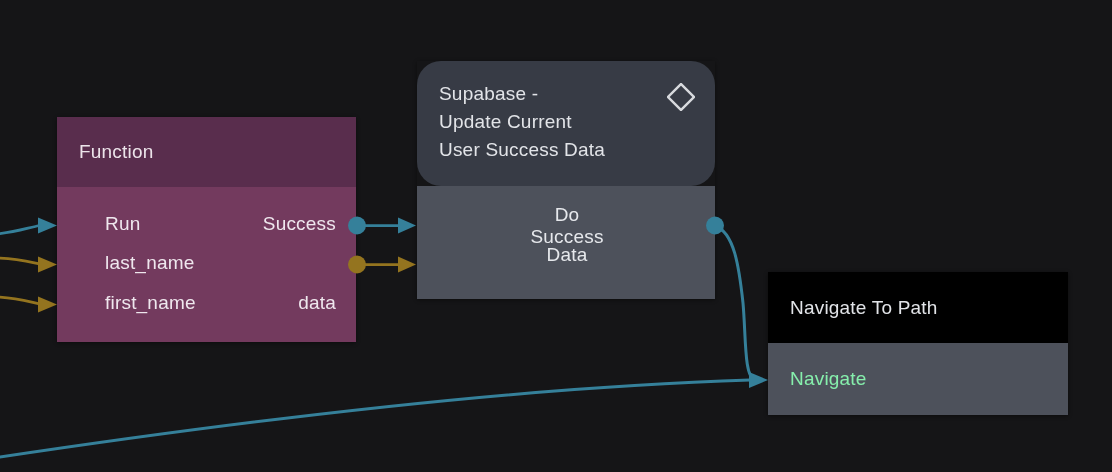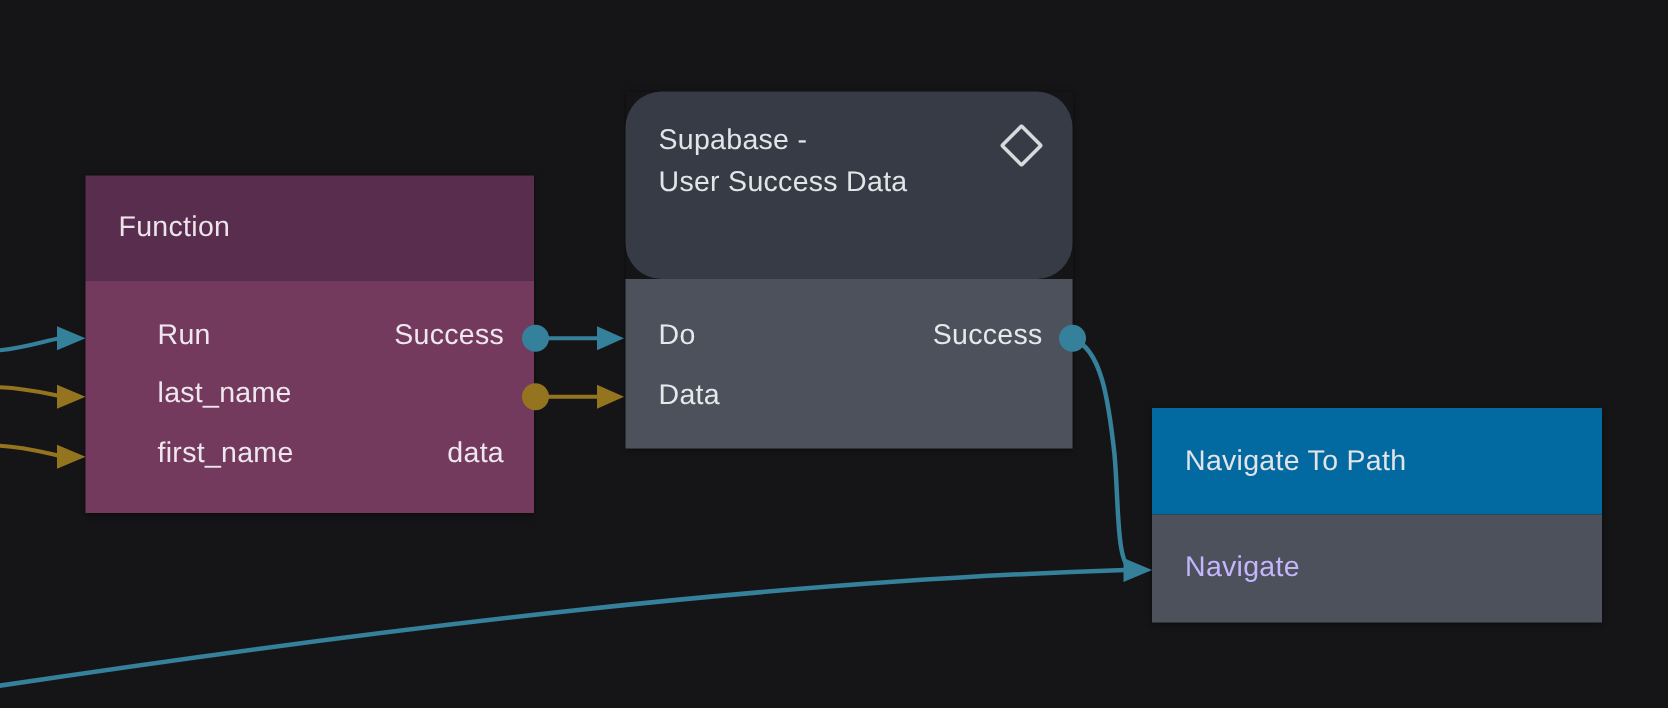--- a/index.html
+++ b/index.html
@@ -26,26 +26,26 @@
 
   
   .node-supabase{left:417px;top:61px;width:298px;height:238px;}
   .node-supabase .node-header{
     height:125px;padding:19px 20px 0 22px;color:#e2e4e8;
     display:flex;justify-content:space-between;align-items:flex-start;
   }
   .node-supabase .node-title{line-height:28px;}
   .title-line{display:block;}
   .node-supabase .node-body{height:113px;padding-top:18px;box-sizing:border-box;color:#e6e8ec;}
-  .node-supabase .port-row{height:40px;}
+  .node-supabase .port-row{height:40px;flex-direction:column;}
 
   
   .node-navigate{left:768px;top:272px;width:300px;height:143px;}
   .node-navigate .node-header{height:71px;display:flex;align-items:center;padding:0 22px;color:#e2e4e8;}
-  .node-navigate .node-body{height:72px;display:flex;align-items:center;box-sizing:border-box;color:#c4b5fd;}
+  .node-navigate .node-body{height:72px;display:flex;align-items:center;box-sizing:border-box;color:#86efac;}
   .node-navigate .port-row{width:100%;}
 
   .icon-diamond{margin-top:3px;flex:0 0 auto;}
 
   svg.wires{position:absolute;left:0;top:0;z-index:2;pointer-events:none;}
   .wire{fill:none;}
 </style>
 </head>
 <body>
 
@@ -68,40 +68,41 @@
         <span class="port-label in">first_name</span>
         <span class="port-label out">data</span>
       </div>
     </div>
   </div>
 
   <div class="node node-supabase">
     <div class="node-header" style="background: rgb(55, 59, 69); border-radius: 24px;">
       <span class="node-title">
         <span class="title-line">Supabase -</span>
+        <span class="title-line">Update Current</span>
         <span class="title-line">User Success Data</span>
       </span>
       <svg class="icon-diamond" width="28" height="28" viewBox="0 0 28 28">
         <rect x="4.8" y="4.8" width="18.4" height="18.4" transform="rotate(45 14 14)" fill="none" stroke-width="2.4" stroke="#d8dade"></rect>
       </svg>
     </div>
     <div class="node-body" style="background: rgb(77, 81, 91);">
       <div class="port-row">
         <span class="port-label in">Do</span>
         <span class="port-label out">Success</span>
       </div>
       <div class="port-row">
         <span class="port-label in">Data</span>
         <span class="port-label"></span>
       </div>
     </div>
   </div>
 
   <div class="node node-navigate">
-    <div class="node-header" style="background: #0369a1;">
+    <div class="node-header" style="background: #000000;">
       <span class="node-title">Navigate To Path</span>
     </div>
     <div class="node-body" style="background: rgb(77, 81, 91);">
       <div class="port-row">
         <span class="port-label in">Navigate</span>
         <span class="port-label"></span>
       </div>
     </div>
   </div>
 

